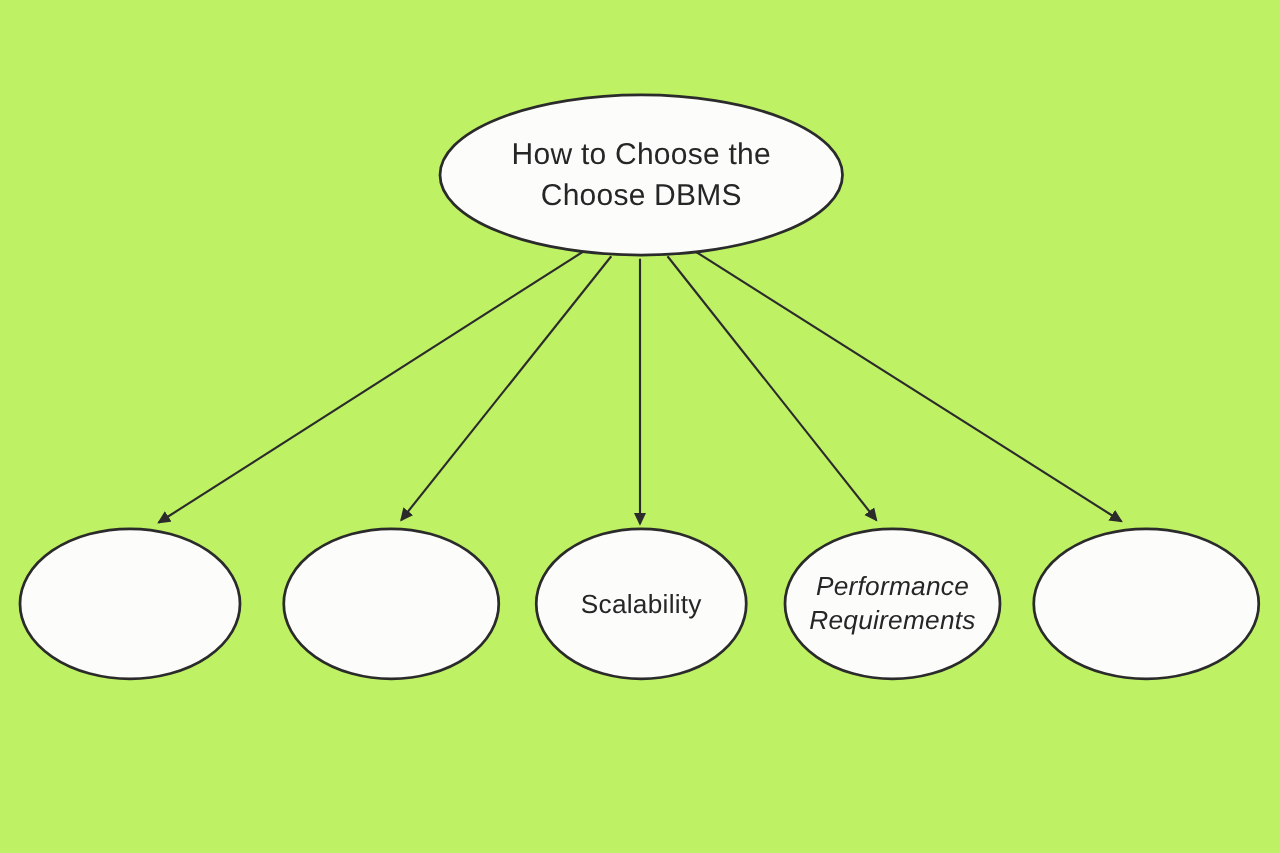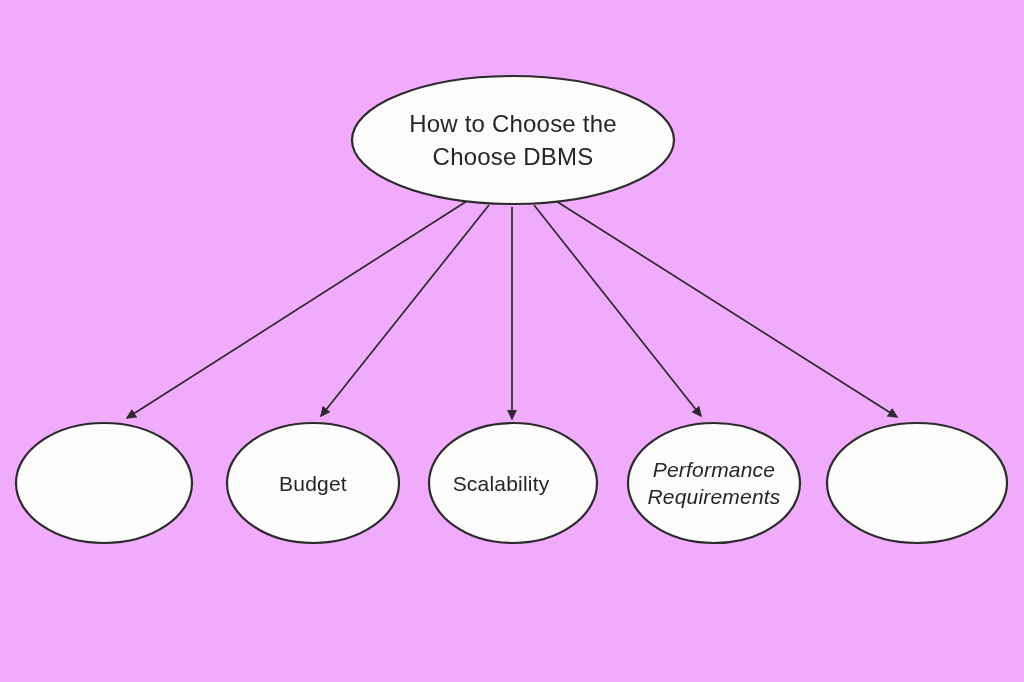--- a/index.html
+++ b/index.html
@@ -7,21 +7,21 @@
   body {
     background: #f2f2f1;
     font-family: "Liberation Sans", "DejaVu Sans", sans-serif;
     color: #2b2b2b;
   }
   .stage {
     position: relative;
     width: 1024px;
     height: 682px;
     margin: 0 auto;
-    background: #f0abfc;
+    background: #bef264;
     overflow: hidden;
   }
   .diagram-svg {
     position: absolute;
     inset: 0;
     display: block;
   }
   .node-label {
     position: absolute;
     display: flex;
@@ -48,21 +48,21 @@
   .child-label {
     font-size: 21px;
     line-height: 27px;
     font-weight: 400;
     letter-spacing: 0.2px;
     padding: 0 12px;
   }
   
   .child-0 { left: 16px;  top: 423px; width: 176px; height: 120px; }
   .child-1 { left: 227px; top: 423px; width: 172px; height: 120px; }
-  .child-2 { left: 417px; top: 423px; width: 168px; height: 120px; }
+  .child-2 { left: 429px; top: 423px; width: 168px; height: 120px; }
   .child-3 { left: 628px; top: 423px; width: 172px; height: 120px; font-style: italic; }
   .child-4 { left: 827px; top: 423px; width: 180px; height: 120px; }
 </style>
 </head>
 <body>
 
 <div class="stage">
 
   <svg class="diagram-svg" width="1024" height="682" viewBox="0 0 1024 682">
     <defs>
@@ -86,17 +86,16 @@
     <ellipse cx="917" cy="483" rx="90" ry="60" fill="#fcfcfb" stroke-width="2.2" stroke="#2b2b2b"></ellipse>
   </svg>
 
   <div class="node-label root-label">
     <div>
       <div>How to Choose the</div>
       <div><span>Choose</span><span class="bold-part">DBMS</span></div>
     </div>
   </div>
 
-  <div class="node-label child-label child-1">Budget</div>
   <div class="node-label child-label child-2">Scalability</div>
   <div class="node-label child-label child-3">Performance Requirements</div>
 
 </div>
 
 </body></html>

